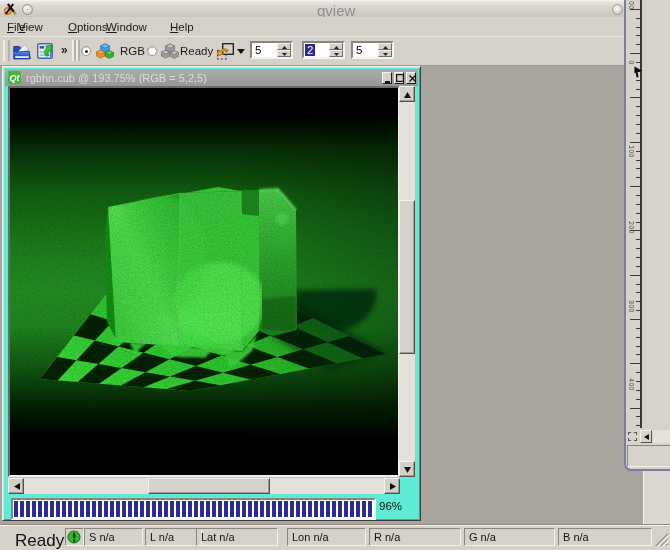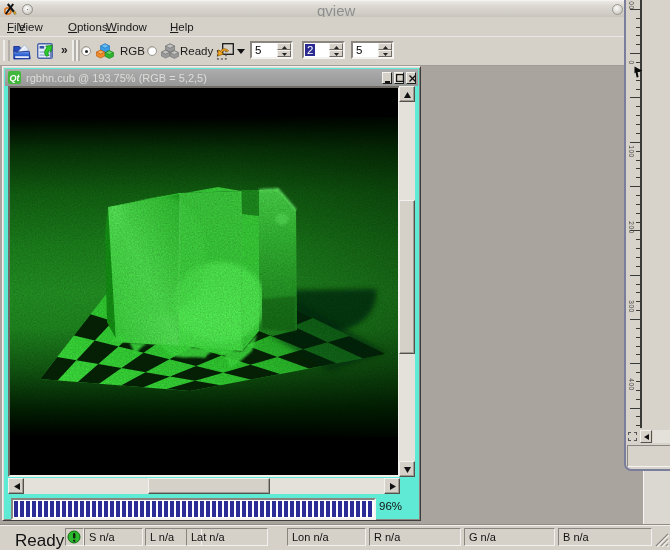--- a/index.html
+++ b/index.html
@@ -460,21 +460,21 @@
 <div id="statusbar" class="abs"></div>
 <div class="abs" style="left:15px;top:531px;font-size:17px;color:#111">Ready</div>
 <div class="spanel" style="left:65px;width:19px"></div>
 <svg class="abs" style="left:67px;top:530px" width="14" height="14" viewBox="0 0 14 14">
   <circle cx="7" cy="7" r="6" fill="#2db92d" stroke="#0c6c0c" stroke-width="1"></circle>
   <rect x="6" y="3" width="2.4" height="5.6" rx="1" fill="#0d260d"></rect>
   <rect x="6" y="9.8" width="2.4" height="2" rx="0.8" fill="#0d260d"></rect>
 </svg>
 <div class="spanel" style="left:84px;width:59px">S n/a</div>
 <div class="spanel" style="left:145px;width:57px">L n/a</div>
-<div class="spanel" style="left:186px;width:82px">Lat n/a</div>
+<div class="spanel" style="left:196px;width:82px">Lat n/a</div>
 <div class="spanel" style="left:287px;width:79px">Lon n/a</div>
 <div class="spanel" style="left:369px;width:92px">R n/a</div>
 <div class="spanel" style="left:464px;width:91px">G n/a</div>
 <div class="spanel" style="left:558px;width:94px">B n/a</div>
 <svg class="abs" style="left:655px;top:533px" width="14" height="14" viewBox="0 0 14 14">
   <g stroke-width="1.2">
       <path d="M13 1 L1 13" stroke="#89857d"></path>
       <path d="M14 2 L2 14" stroke="#f2f1ee"></path>
   <path d="M13 6 L6 13" stroke="#959189"></path>
       <path d="M14 7 L7 14" stroke="#f2f1ee"></path>

